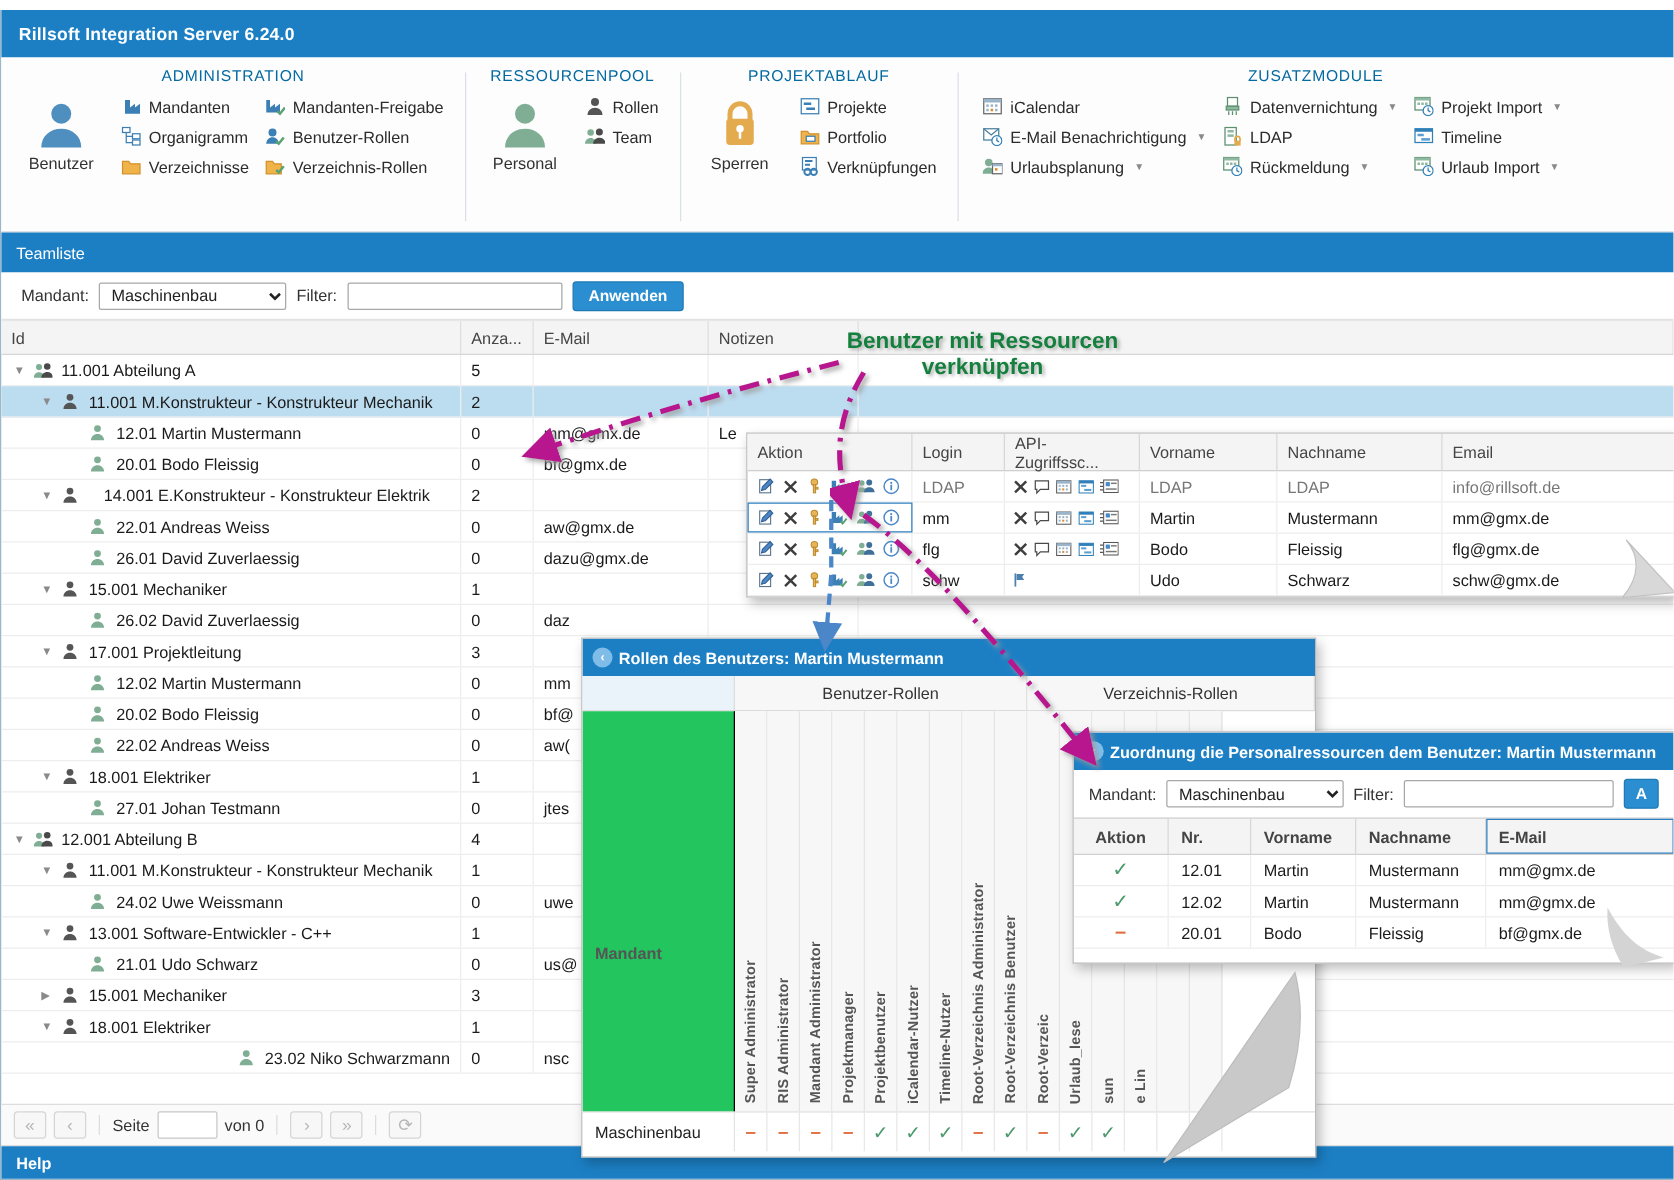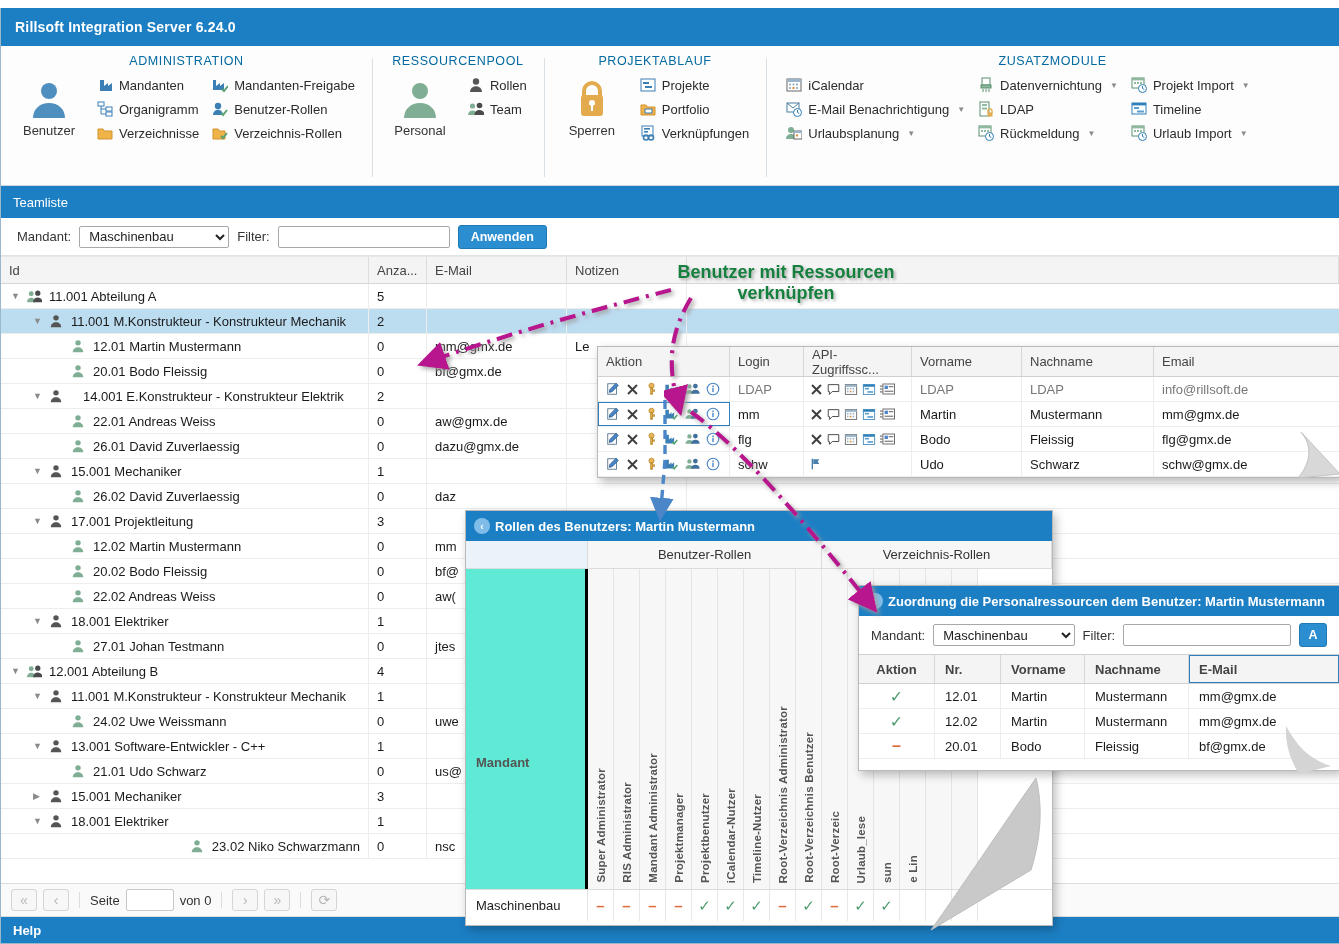--- a/index.html
+++ b/index.html
@@ -151,21 +151,21 @@
     width:16px; height:16px; border-radius:50%; background:#7fbde8; color:#fff;
     display:flex; align-items:center; justify-content:center; font-size:10px; flex:none;
     cursor:pointer;
   }
   .roles-grid { position:relative; height:386px; background:#fff; }
   .rg-top { display:flex; height:28px; border-bottom:1px solid #dcdcdc; }
   .rg-corner { width:122px; background:#eaf3fa; border-right:1px solid #dcdcdc; }
   .rg-span { display:flex; align-items:center; justify-content:center;
              font-size:13px; color:#333; border-right:1px solid #dcdcdc; background:#f7f7f7; }
   .rg-vhead { display:flex; height:320px; }
-  .rg-vcorner { width:122px; background:#5eead4; border-right:3px solid #000000;
+  .rg-vcorner { width:122px; background:#22c55e; border-right:1px solid #000000;
                 position:relative;text-align:center; }
   .rg-vcorner .mand {
     position:absolute; left:10px; top:186px; font-size:13px; color:#555; font-weight:bold;
   }
   .vcol {
     width:26px; border-right:1px solid #e4e4e4; background:#f7f7f7;
     display:flex; align-items:flex-end; justify-content:center; padding-bottom:6px;
   }
   .vcol span {
     writing-mode:vertical-rl; transform:rotate(180deg); font-size:11.5px; font-weight:bold;

